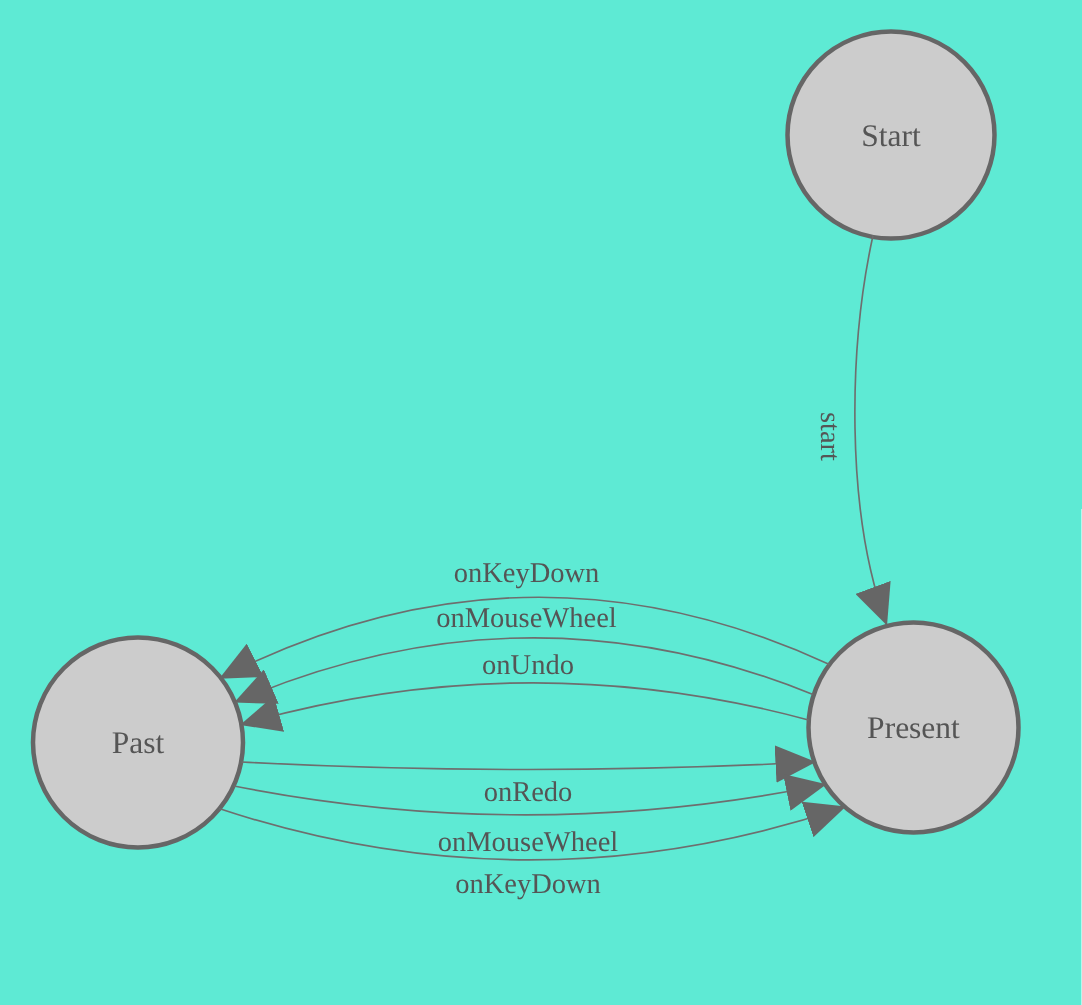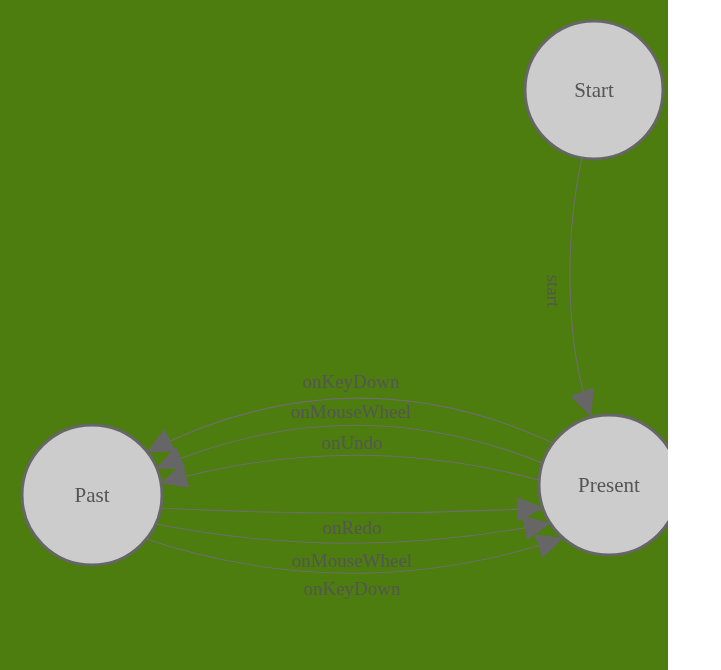--- a/index.html
+++ b/index.html
@@ -2,23 +2,23 @@
 <html><head>
 <meta charset="utf-8">
 <style>
   html, body {
     margin: 0;
     padding: 0;
     background: #ffffff;
   }
   .stage {
     position: relative;
-    width: 668px;
+    width: 721px;
     height: 670px;
-    background: #4d7c0f;
+    background: #5eead4;
     overflow: hidden;
     font-family: "Liberation Serif", "DejaVu Serif", serif;
   }
   svg { display: block; }
   .edge {
     fill: none;
     stroke: #6e6e6e;
     stroke-width: 1.1;
   }
   .node {

